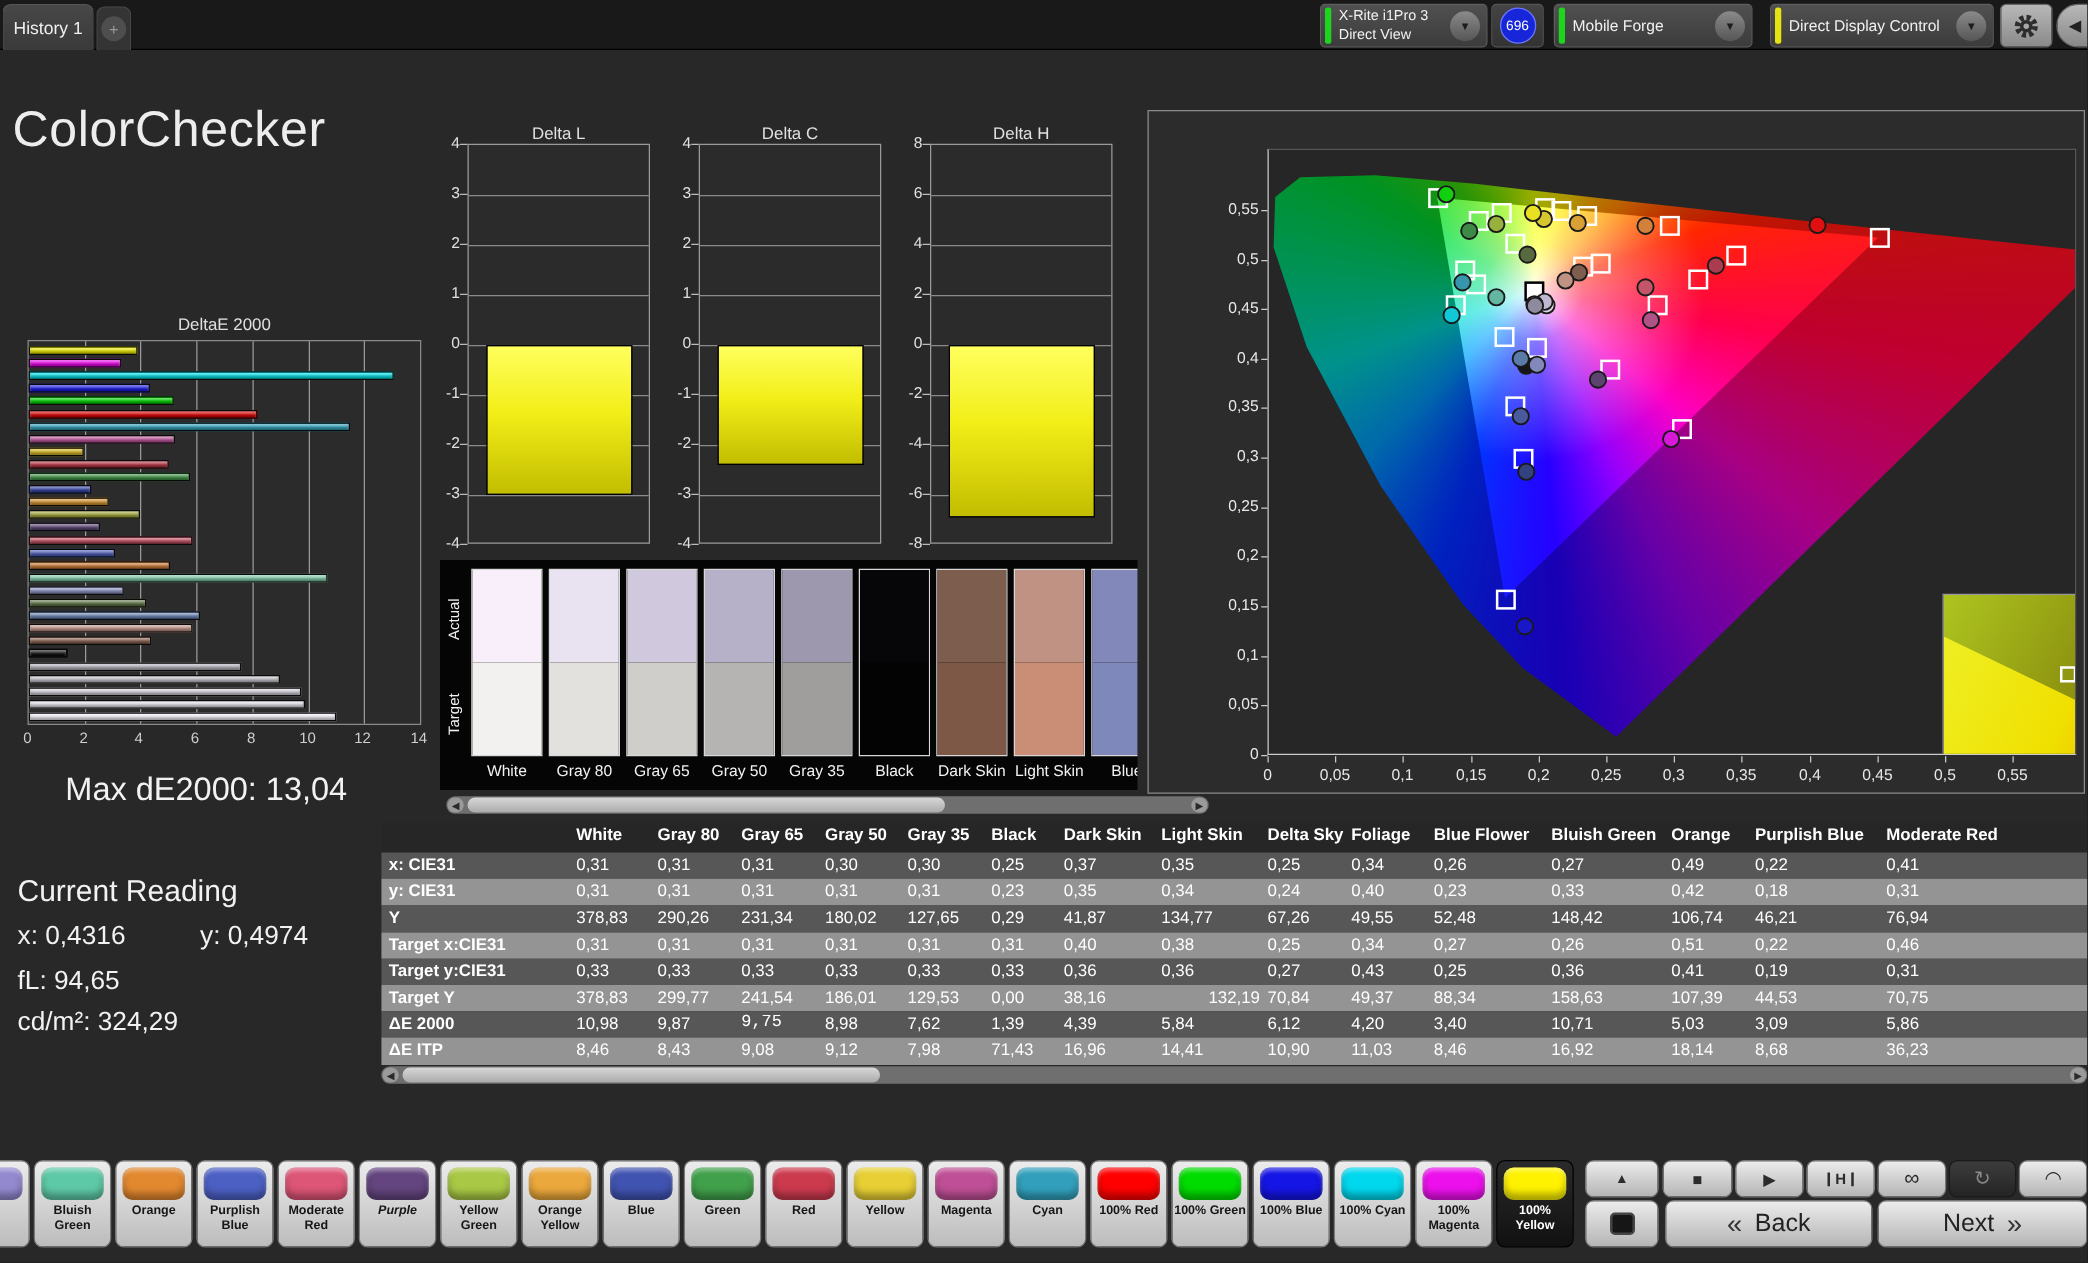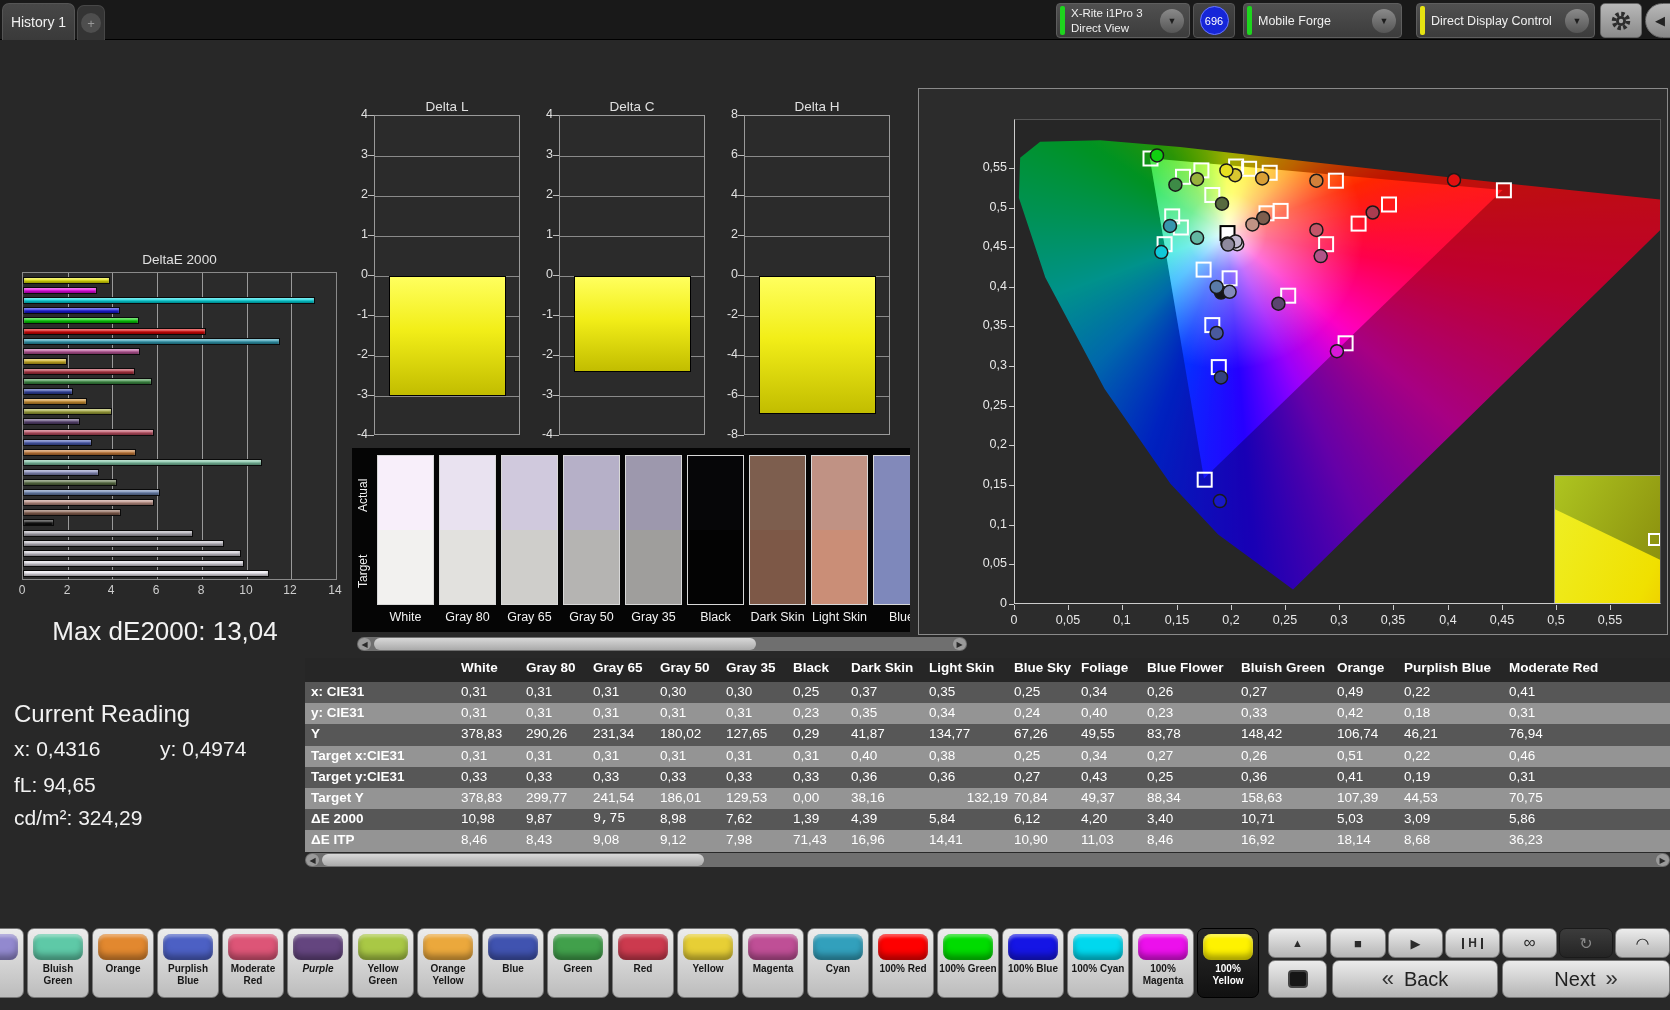--- a/index.html
+++ b/index.html
@@ -150,20 +150,21 @@
         <circle cx="11" cy="11" r="7" fill="none" stroke="#2d2d2d" stroke-width="4.5" stroke-dasharray="3.2 2.3"></circle>
         <circle cx="11" cy="11" r="5" fill="#2d2d2d"></circle>
         <circle cx="11" cy="11" r="2.2" fill="#a8a8a8"></circle>
       </svg>
     </div>
     <div id="collapse-btn">
         <span>◀</span>
       </div>
   </div>
 
+  <div id="page-title">ColorChecker</div>
 
   <div id="de-title">DeltaE 2000</div>
   <div id="de-plot">
       <div class="grid-v" style="left: 45px;"></div>
       <div class="grid-v" style="left: 89px;"></div>
       <div class="grid-v" style="left: 134px;"></div>
       <div class="grid-v" style="left: 179px;"></div>
       <div class="grid-v" style="left: 224px;"></div>
       <div class="grid-v" style="left: 268px;"></div>
       <div class="de-bar" style="top: 4px; width: 87.2px; background: rgb(240, 240, 0);"></div>
@@ -475,21 +476,21 @@
       <div class="t-row" style="height: 24px; background: rgb(38, 38, 38); font-weight: bold; align-items: flex-end;">
         <div class="t-cell" style="width: 150px;"></div>
         <div class="t-cell" style="width: 65px;">White</div>
         <div class="t-cell" style="width: 67px;">Gray 80</div>
         <div class="t-cell" style="width: 67px;">Gray 65</div>
         <div class="t-cell" style="width: 66px;">Gray 50</div>
         <div class="t-cell" style="width: 67px;">Gray 35</div>
         <div class="t-cell" style="width: 58px;">Black</div>
         <div class="t-cell" style="width: 78px;">Dark Skin</div>
         <div class="t-cell" style="width: 85px;">Light Skin</div>
-        <div class="t-cell" style="width: 67px;">Blue Sky</div>
+        <div class="t-cell" style="width: 67px;">Delta Sky</div>
         <div class="t-cell" style="width: 66px;">Foliage</div>
         <div class="t-cell" style="width: 94px;">Blue Flower</div>
         <div class="t-cell" style="width: 96px;">Bluish Green</div>
         <div class="t-cell" style="width: 67px;">Orange</div>
         <div class="t-cell" style="width: 105px;">Purplish Blue</div>
         <div class="t-cell" style="width: 200px;">Moderate Red</div>
       </div>
       <div class="t-row" style="height: 21.2px; background: rgb(87, 87, 87);">
         <div class="t-cell" style="width: 150px; font-weight: bold;">x: CIE31</div>
         <div class="t-cell" style="width: 65px;">0,31</div>
@@ -531,21 +532,21 @@
         <div class="t-cell" style="width: 65px;">378,83</div>
         <div class="t-cell" style="width: 67px;">290,26</div>
         <div class="t-cell" style="width: 67px;">231,34</div>
         <div class="t-cell" style="width: 66px;">180,02</div>
         <div class="t-cell" style="width: 67px;">127,65</div>
         <div class="t-cell" style="width: 58px;">0,29</div>
         <div class="t-cell" style="width: 78px;">41,87</div>
         <div class="t-cell" style="width: 85px;">134,77</div>
         <div class="t-cell" style="width: 67px;">67,26</div>
         <div class="t-cell" style="width: 66px;">49,55</div>
-        <div class="t-cell" style="width: 94px;">83,78</div>
+        <div class="t-cell" style="width: 94px;">52,48</div>
         <div class="t-cell" style="width: 96px;">148,42</div>
         <div class="t-cell" style="width: 67px;">106,74</div>
         <div class="t-cell" style="width: 105px;">46,21</div>
         <div class="t-cell" style="width: 200px;">76,94</div>
       </div>
       <div class="t-row" style="height: 21.2px; background: rgb(148, 148, 148);">
         <div class="t-cell" style="width: 150px; font-weight: bold;">Target x:CIE31</div>
         <div class="t-cell" style="width: 65px;">0,31</div>
         <div class="t-cell" style="width: 67px;">0,31</div>
         <div class="t-cell" style="width: 67px;">0,31</div>

